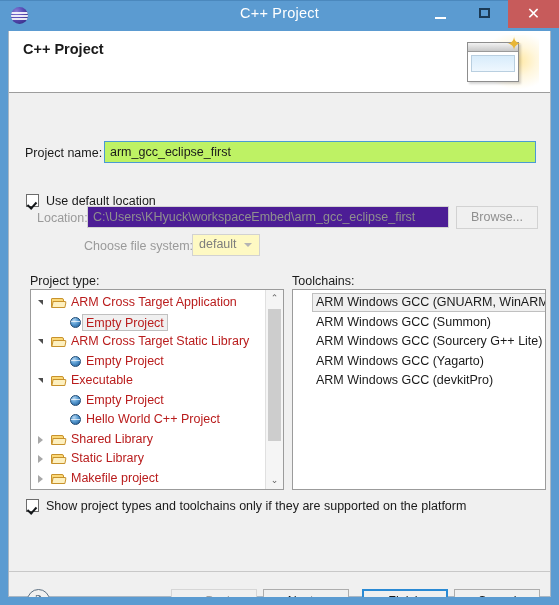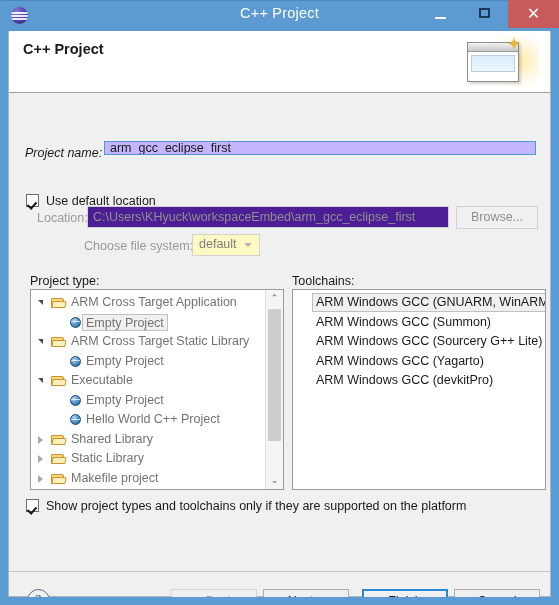--- a/index.html
+++ b/index.html
@@ -202,29 +202,29 @@
   }
 
   
   .lbl {
     position: absolute;
     font-size: 12.5px;
     color: #1a1a1a;
   }
   .lbl.dim { color: #9a9a9a; }
 
-  #project-name-label { left: 16px; top: 115px; font-style: italic; }
+  #project-name-label { left: 16px; top: 115px; }
   #project-name-input {
     position: absolute;
     left: 95px;
     top: 110px;
     width: 432px;
-    height: 14px;
-    box-sizing: border-box;
-    background: #c4b5fd;
+    height: 22px;
+    box-sizing: border-box;
+    background: #bef264;
     border: 1px solid #4a9ad4;
     font-family: "Liberation Sans", sans-serif;
     font-size: 12.5px;
     color: #1a1a1a;
     padding: 0 0 0 5px;
     outline: none;
   }
 
   #use-default-row {
     position: absolute;
@@ -342,21 +342,21 @@
     left: 0; top: 0;
     width: 234px;
     padding-top: 3px;
   }
   .tree-row {
     position: relative;
     height: 19.5px;
     line-height: 19.5px;
     white-space: nowrap;
     font-size: 12.5px;
-    color: #737373;
+    color: #b91c1c;
   }
   .tree-row .twisty {
     position: absolute;
     top: 6px;
     width: 9px; height: 9px;
   }
   .tw-open {
     width: 0 !important; height: 0 !important;
     border-left: 5px solid transparent;
     border-top: 5px solid #4d4d4d;

